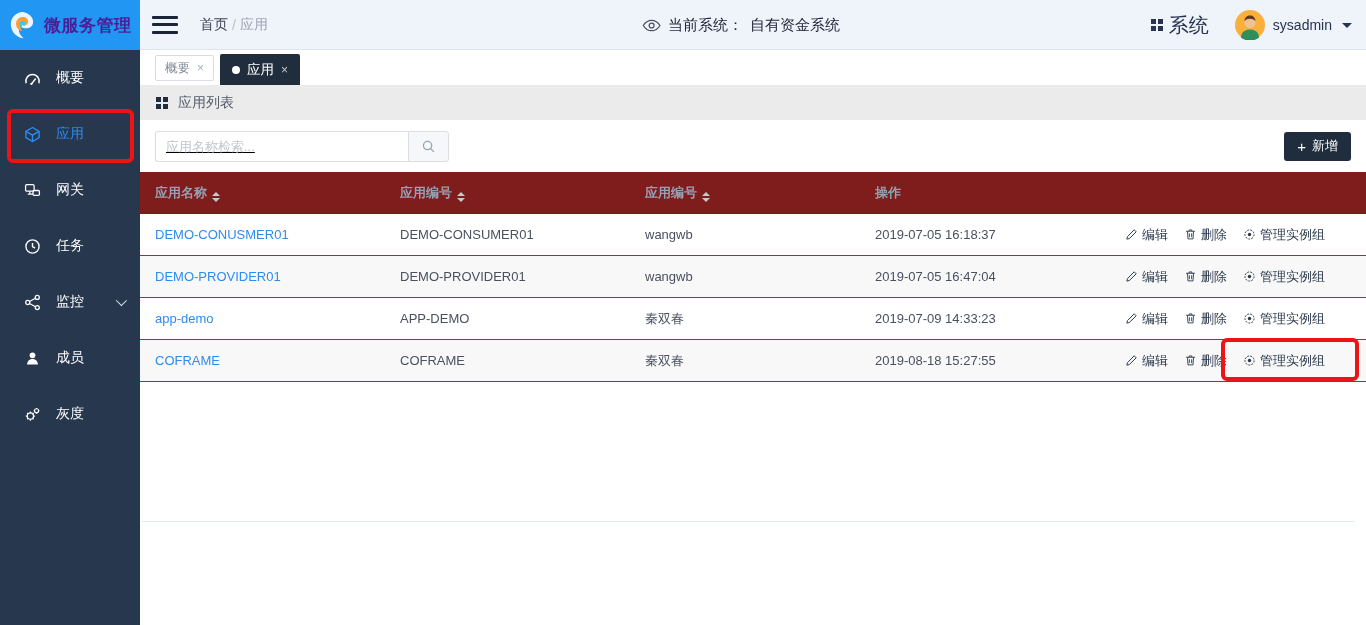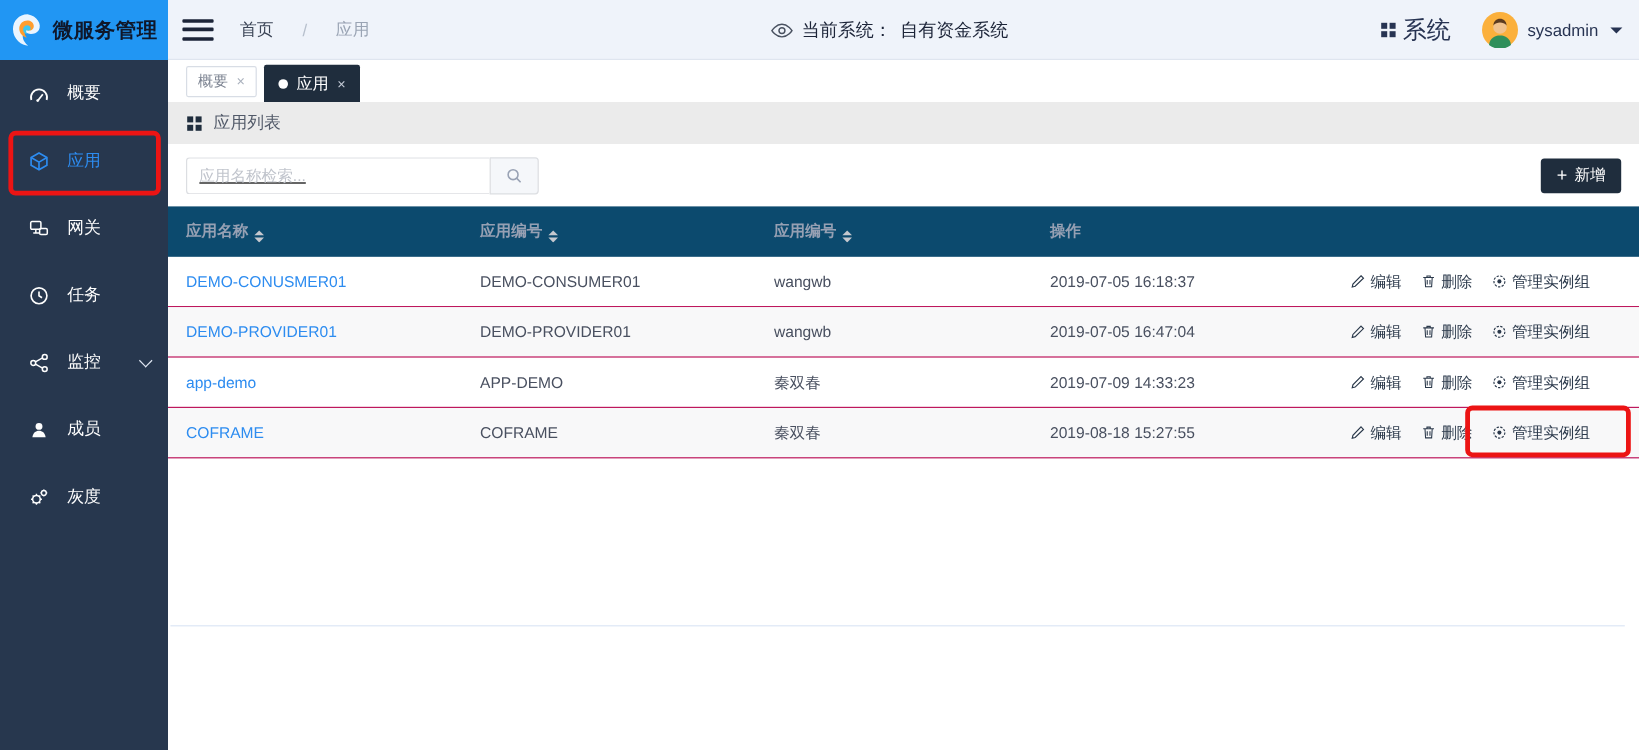--- a/index.html
+++ b/index.html
@@ -6,26 +6,26 @@
   html,body { width:1366px; height:625px; overflow:hidden; background:#fff;
     font-family:"Liberation Sans","DejaVu Sans",sans-serif; }
 
   .app { position:relative; width:1366px; height:625px; }
 
   
   .topbar { position:absolute; left:0; top:0; width:1366px; height:50px;
     background:#eff3fa; border-bottom:1px solid #dfe5ef; display:flex; z-index:5; }
   .logo { width:140px; height:50px; background:#2196f3; display:flex; align-items:center;
     padding-left:8px; gap:6px; flex-shrink:0; cursor:pointer; }
-  .logo-title { color:#0f172a; font-size:17px; font-weight:bold; letter-spacing:.5px; }
+  .logo-title { color:#4c1d95; font-size:17px; font-weight:bold; letter-spacing:.5px; }
   .topbar-rest { position:relative; flex:1; display:flex; align-items:center; }
   .hamburger { margin-left:12px; width:26px; height:18px; display:flex; flex-direction:column;
     justify-content:space-between; cursor:pointer; }
   .hamburger i { display:block; height:3px; background:#1c2438; border-radius:1px; }
-  .breadcrumb { margin-left:22px; font-size:14px; display:flex; gap:24px; align-items:center; }
+  .breadcrumb { margin-left:22px; font-size:14px; display:flex; gap:4px; align-items:center; }
   .bc-home { color:#3b4456; cursor:pointer; }
   .bc-sep { color:#b6bfcc; }
   .bc-cur { color:#9aa4b4; }
   .current-system { position:absolute; left:50%; top:0; transform:translateX(-56%);
     height:50px; display:flex; align-items:center; gap:7px; font-size:15px; color:#1c2438; }
   .topbar-right { position:absolute; right:14px; top:0; height:50px; display:flex;
     align-items:center; gap:26px; }
   .system-switch { display:flex; align-items:center; gap:6px; color:#273352; font-size:20px;
     cursor:pointer; }
   .grid-icon { display:inline-grid; grid-template-columns:5px 5px; gap:2px; }
@@ -73,21 +73,21 @@
     border-radius:0 3px 3px 0; display:flex; align-items:center; justify-content:center;
     cursor:pointer; }
   .add-btn { margin-left:auto; height:29px; background:#1f2d3d; color:#fff; border:none;
     border-radius:3px; font-size:13px; padding:0 13px; display:flex; align-items:center;
     gap:6px; cursor:pointer; }
   .add-plus { font-size:15px; line-height:1; }
 
   
   .tbl-header, .tbl-row { display:grid; grid-template-columns:245px 245px 230px 250px 1fr;
     height:42px; align-items:center; }
-  .tbl-header { background:#0c4a6e; color:#96a0b3; font-size:13px; font-weight:bold; }
+  .tbl-header { background:#7f1d1d; color:#96a0b3; font-size:13px; font-weight:bold; }
   .tbl-header > div, .tbl-row > div { padding-left:15px; white-space:nowrap; overflow:hidden; }
   .sort { display:inline-flex; flex-direction:column; margin-left:5px; vertical-align:1px; }
   .sort i { width:0; height:0; border-left:4px solid transparent; border-right:4px solid transparent; }
   .sort .up { border-bottom:4px solid #c5c8ce; margin-bottom:2px; }
   .sort .down { border-top:4px solid #c5c8ce; }
   .tbl-row { font-size:13px; color:#495060; border-bottom:1px solid #be185d; }
   .tbl-row:nth-child(even) { background:#f8f8f9; }
   .cell-link { color:#2d8cf0; cursor:pointer; text-decoration:none; }
   .ops { display:flex; gap:16px; align-items:center; }
   .act { display:inline-flex; align-items:center; gap:4px; color:#2b394b; cursor:pointer;

